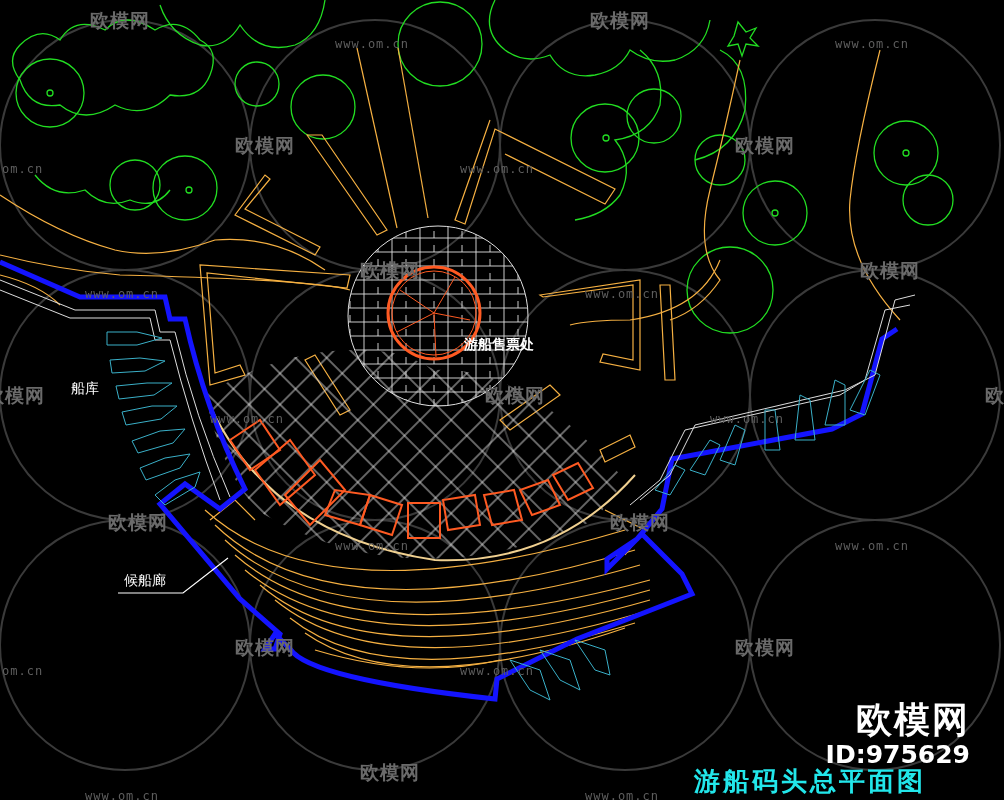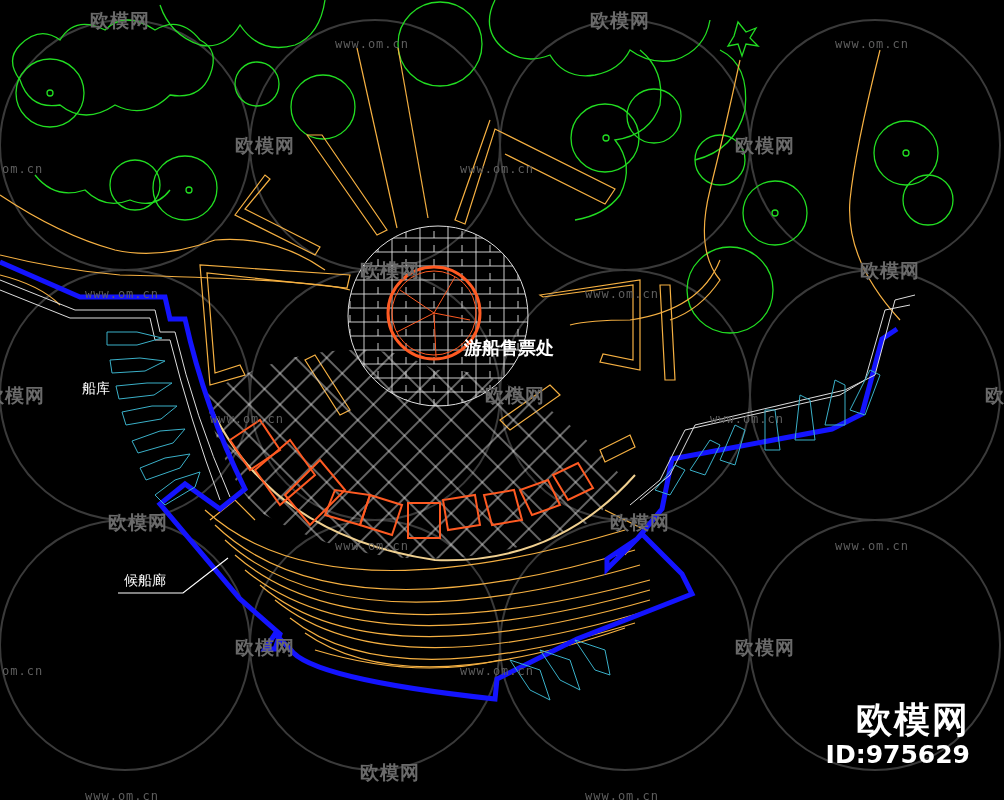--- a/index.html
+++ b/index.html
@@ -194,19 +194,20 @@
 <div class="wm-logo" style="left:610px;top:510px;">欧模网</div>
 <div class="wm-url" style="left:835px;top:515px;">www.om.cn</div>
 <div class="wm-url" style="left:2px;top:640px;">om.cn</div>
 <div class="wm-logo" style="left:235px;top:635px;">欧模网</div>
 <div class="wm-url" style="left:460px;top:640px;">www.om.cn</div>
 <div class="wm-logo" style="left:735px;top:635px;">欧模网</div>
 <div class="wm-url" style="left:85px;top:765px;">www.om.cn</div>
 <div class="wm-logo" style="left:360px;top:760px;">欧模网</div>
 <div class="wm-url" style="left:585px;top:765px;">www.om.cn</div>
 
-<div class="lbl" style="left:464px;top:336px;font-size:18px;font-weight:bold;">游船售票处</div>
-<div class="lbl" style="left:82px;top:380px;font-size:14px;">船库</div>
+<div class="lbl" style="left:464px;top:336px;font-size:14px;font-weight:bold;">游船售票处</div>
+<div class="lbl" style="left:71px;top:380px;font-size:14px;">船库</div>
 <div class="lbl" style="left:124px;top:572px;font-size:14px;text-align:center;">候船廊</div>
 
 <div class="brand">欧模网</div>
 <div class="brand-id">ID:975629</div>
+<div class="title">游船码头总平面图</div>
 </div>
 
 </body></html>

